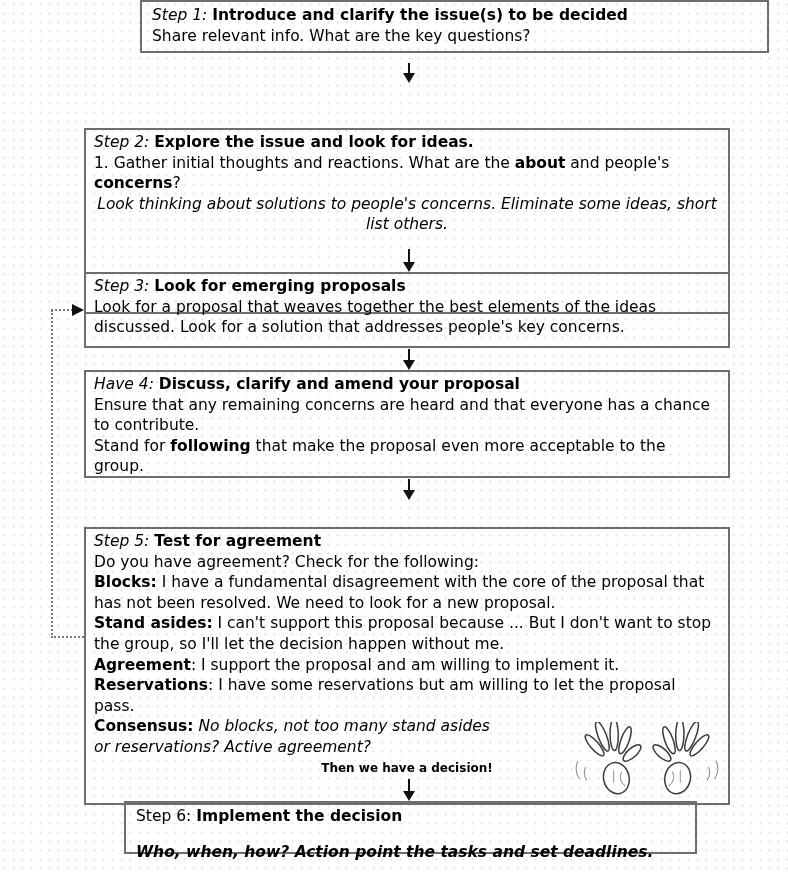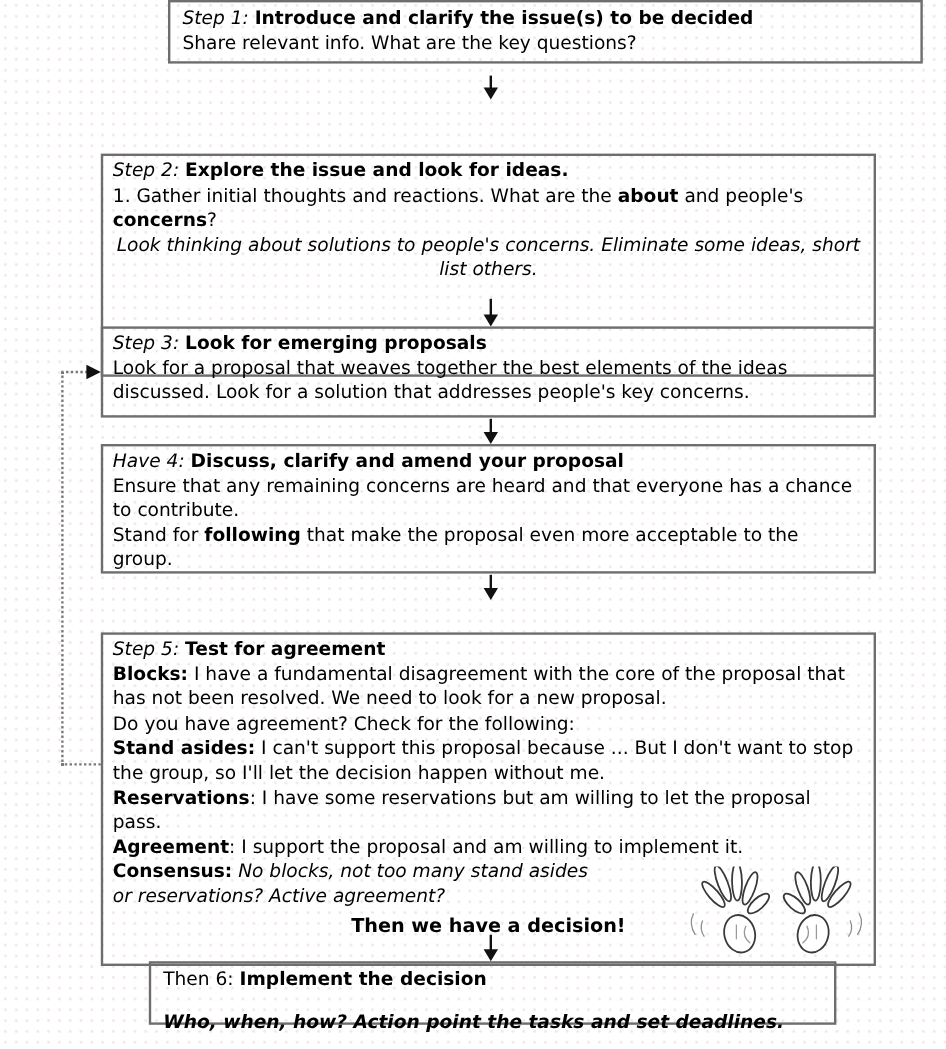--- a/index.html
+++ b/index.html
@@ -26,21 +26,21 @@
   #b2{left:84px; top:83px; width:646px;height:186px;margin-top:45px;}
   #b3{left:84px; top:272px;width:646px;height:76px;}
   #b4{left:84px; top:370px;width:646px;height:108px;}
   #b5{left:84px; top:500px;width:646px;height:278px;margin-top:27px;}
   #b6{left:124px;top:801px;width:573px;height:53px;padding:3px 10px;}
   .it{font-style:italic;}
   .b{font-weight:bold;}
   .bi{font-weight:bold;font-style:italic;margin-top:15px;}
   .note-center{text-align:center;font-style:italic;}
   .consensus-text{width:412px;}
-  .decision{ text-align:center;font-weight:bold;font-size:16px;margin-top:3px;}
+  .decision{ text-align:center;font-weight:bold;font-size:12px;margin-top:3px;}
   
   .varrow{position:absolute;left:402px;width:13px;}
   .varrow::before{
     content:"";position:absolute;left:50%;transform:translateX(-50%);
     top:0;bottom:7px;width:2px;background:#111;
   }
   .varrow::after{
     content:"";position:absolute;left:50%;transform:translateX(-50%);bottom:0;
     width:0;height:0;
     border-left:6.5px solid transparent;border-right:6.5px solid transparent;
@@ -93,25 +93,25 @@
   <div class="box" id="b4">
     <div><span class="it">Have 4: </span><span class="b">Discuss, clarify and amend your proposal</span></div>
     <div>Ensure that any remaining concerns are heard and that everyone has a chance to contribute.</div>
     <div><span>Stand for </span><span class="b">following</span><span> that make the proposal even more acceptable to the group.</span></div>
   </div>
 
   <div class="varrow" id="a4"></div>
 
   <div class="box" id="b5">
     <div><span class="it">Step 5: </span><span class="b">Test for agreement</span></div>
+    <div>Do you have agreement? Check for the following:</div>
     <div><span class="b">Blocks:</span><span> I have a fundamental disagreement with the core of the proposal that has not been resolved. We need to look for a new proposal.</span></div>
-    <div>Do you have agreement? Check for the following:</div>
     <div><span class="b">Stand asides:</span><span> I can't support this proposal because ... But I don't want to stop the group,  so I'll let the decision happen without me.</span></div>
+    <div><span class="b">Agreement</span><span>: I support the proposal and am willing to implement it.</span></div>
     <div><span class="b">Reservations</span><span>: I have some reservations but am willing to let the proposal pass.</span></div>
-    <div><span class="b">Agreement</span><span>: I support the proposal and am willing to implement it.</span></div>
     <div class="consensus-text"><span class="b">Consensus:</span><span class="it"> No blocks, not too many stand asides or reservations? Active agreement?</span></div>
     <div class="decision">Then we have a decision!</div>
 
     <svg class="hands" width="150" height="78" viewBox="0 0 200 104">
       <defs>
         <g id="hand" stroke="#3a3a3a" stroke-width="2" fill="#ffffff">
           <ellipse transform="rotate(-62) translate(0,-31)" cx="0" cy="0" rx="6" ry="15"></ellipse>
           <ellipse transform="rotate(-34) translate(0,-40)" cx="0" cy="0" rx="5.5" ry="19"></ellipse>
           <ellipse transform="rotate(-13) translate(0,-45)" cx="0" cy="0" rx="5.5" ry="21"></ellipse>
           <ellipse transform="rotate(7) translate(0,-46)" cx="0" cy="0" rx="5.5" ry="21"></ellipse>
@@ -127,21 +127,21 @@
         <use href="#hand"></use>
       </g>
       <path d="M 8,52 q -6,12 2,24 M 18,60 q -4,10 2,18" fill="none" stroke="#8d8d8d" stroke-width="1.4"></path>
       <path d="M 192,52 q 6,12 -2,24 M 182,60 q 4,10 -2,18" fill="none" stroke="#8d8d8d" stroke-width="1.4"></path>
     </svg>
   </div>
 
   <div class="varrow" id="a5"></div>
 
   <div class="box" id="b6">
-    <div><span>Then 6: </span><span class="b">Implement the decision</span></div>
+    <div><span>Step 6: </span><span class="b">Implement the decision</span></div>
     <div class="bi">Who, when, how? Action point the tasks and set deadlines.</div>
   </div>
 
   <div class="feedback">
     <div class="vline"></div>
     <div class="htop"></div>
     <div class="hbot"></div>
     <div class="head"></div>
   </div>
 

